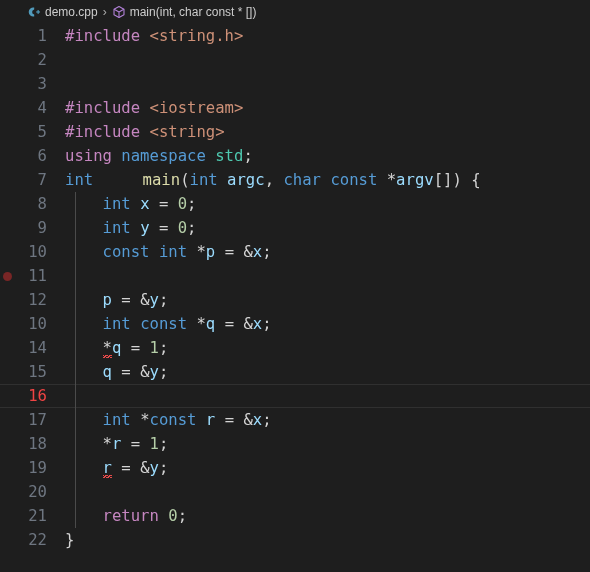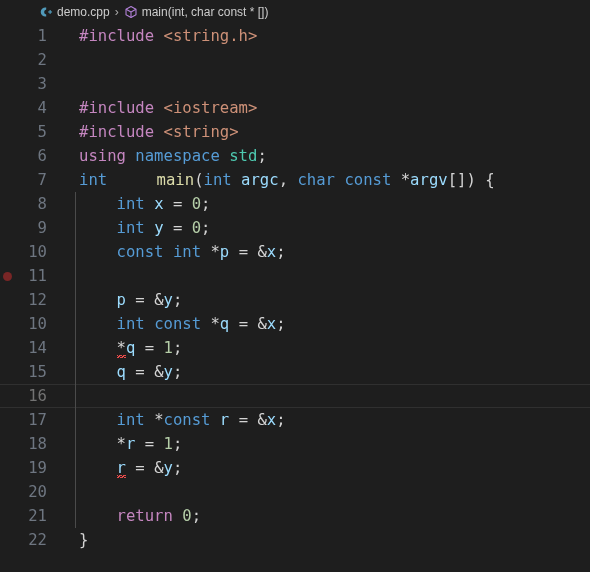--- a/index.html
+++ b/index.html
@@ -20,21 +20,20 @@
     height: 24px;
     background: #1e1e1e;
     display: flex;
     align-items: center;
     padding-left: 25px;
     font-family: "Liberation Sans", sans-serif;
     font-size: 12px;
     color: #a9a9a9;
     box-sizing: border-box;
     user-select: none;
-    margin-left: 12px;
   }
   .crumb {
     display: flex;
     align-items: center;
     height: 22px;
     padding: 0 2px;
     cursor: pointer;
   }
   .crumb-label { padding-left: 4px; color: #cccccc; }
   .crumb-sep {
@@ -70,33 +69,33 @@
     position: absolute;
     left: 0;
     top: 0;
     width: 47px;
     text-align: right;
     color: #6e7681;
     font-family: "DejaVu Sans Mono", monospace;
     font-size: 15.6px;
     user-select: none;
   }
-  .active-line .gutter { color: #737373; }
+  .active-line .gutter { color: #ef4444; }
   .bp {
     position: absolute;
     left: 3px;
     top: 8px;
     width: 9px;
     height: 9px;
     border-radius: 50%;
     background: #792626;
   }
   .code {
     position: absolute;
-    left: 79px;
+    left: 65px;
     top: 0;
     color: #d4d4d4;
   }
   .indent-guide {
     position: absolute;
     left: 75px;
     top: 0;
     width: 1px;
     height: 24px;
     background: #4b4b4b;

